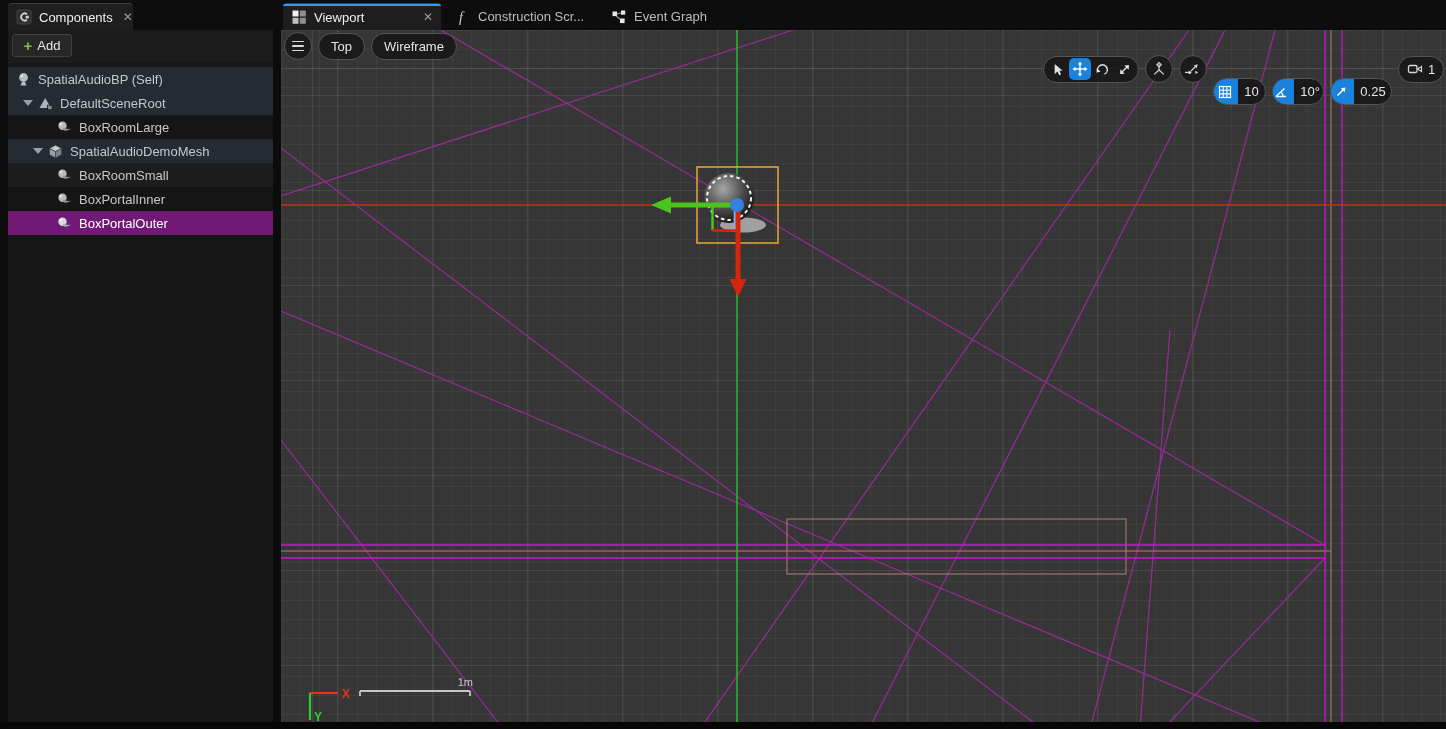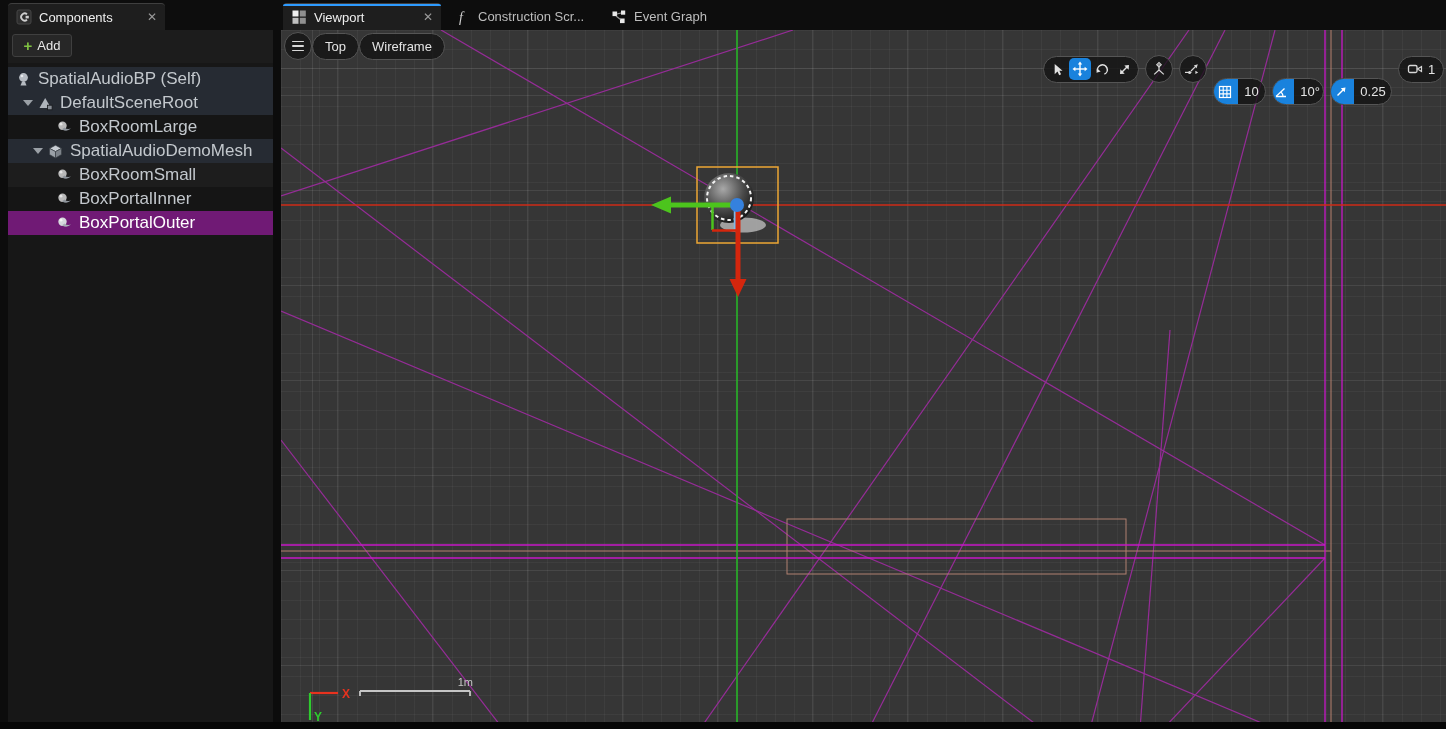--- a/index.html
+++ b/index.html
@@ -38,21 +38,21 @@
   }
   .search-box input{
     background:transparent;border:none;outline:none;color:#cfcfcf;
     font-size:13px;width:100%;font-family:"Liberation Sans",sans-serif;
   }
   .search-box input::placeholder{color:#6e6e6e;}
 
   .tree{position:absolute;left:0;top:37px;width:265px;}
   .trow{
     position:relative;height:24px;display:flex;align-items:center;
-    font-size:17px;color:#c3c8cd;box-sizing:border-box;
+    font-size:13px;color:#c3c8cd;box-sizing:border-box;
   }
   .trow.root{background:#262b33;}
   .trow.dark{background:#151515;}
   .trow.lite{background:#1d1d1d;}
   .trow.selected{background:#701a75;color:#ffffff;}
   .trow .arrow{
     width:0;height:0;border-left:5px solid transparent;border-right:5px solid transparent;
     border-top:6px solid #9aa0a6;margin-right:4px;flex:0 0 auto;
   }
   .trow .ricon{width:17px;height:17px;margin-right:6px;flex:0 0 auto;}
@@ -78,42 +78,42 @@
   .salrect{fill:none;stroke:#b08070;stroke-width:1;}
   .axis-red{stroke:#cf2b17;stroke-width:1.4;}
   .axis-green{stroke:#27b427;stroke-width:1.6;}
 
   
   .pill{
     background:rgba(18,18,18,0.78);border:1px solid #555;border-radius:14px;
     color:#e4e4e4;font-size:13px;display:flex;align-items:center;justify-content:center;
     box-sizing:border-box;height:27px;
   }
-  .vp-left{position:absolute;left:3px;top:2px;display:flex;align-items:center;}
+  .vp-left{position:absolute;left:3px;top:2px;display:flex;gap:6px;align-items:center;}
   .circle-btn{width:28px;height:28px;border-radius:50%;padding:0;}
   .vp-right{position:absolute;right:2px;top:3px;display:flex;gap:6px;align-items:center;}
   .toolgroup{width:96px;gap:1px;padding:0 3px;}
   .toolslot{width:22px;height:22px;display:flex;align-items:center;justify-content:center;border-radius:5px;}
   .toolslot.active{background:#1982dd;}
   .snap-pill{overflow:hidden;padding:0;margin-top:45px;}
   .snap-seg{
     width:26px;height:27px;background:#1982dd;display:flex;align-items:center;justify-content:center;
     border-radius:13px 0 0 13px;flex:0 0 auto;
   }
   .snap-val{flex:1;text-align:center;padding:0 8px 0 6px;}
   .hamb{display:flex;flex-direction:column;gap:3px;}
   .hamb span{display:block;width:12px;height:1.6px;background:#d8d8d8;border-radius:1px;}
 </style>
 </head>
 <body>
 
 <div class="window">
 
   <div class="tabstrip" style="left:0;width:281px;">
-    <div class="tab active" style="left:8px;width:157px;">
+    <div class="tab active" style="left:8px;width:125px;">
       <svg class="ticon" viewBox="0 0 16 16">
         <rect x="1" y="1" width="14" height="14" rx="2" fill="#2e2e2e" stroke="#464646" stroke-width="1"></rect>
         <path d="M11,5.2 A3.6,3.6 0 1 0 11,10.8" fill="none" stroke="#cfcfcf" stroke-width="1.8"></path>
         <rect x="9.6" y="6.8" width="3.2" height="2.6" fill="#cfcfcf"></rect>
       </svg>
       <span>Components</span>
       <span class="tclose">✕</span>
     </div>
   </div>
 

